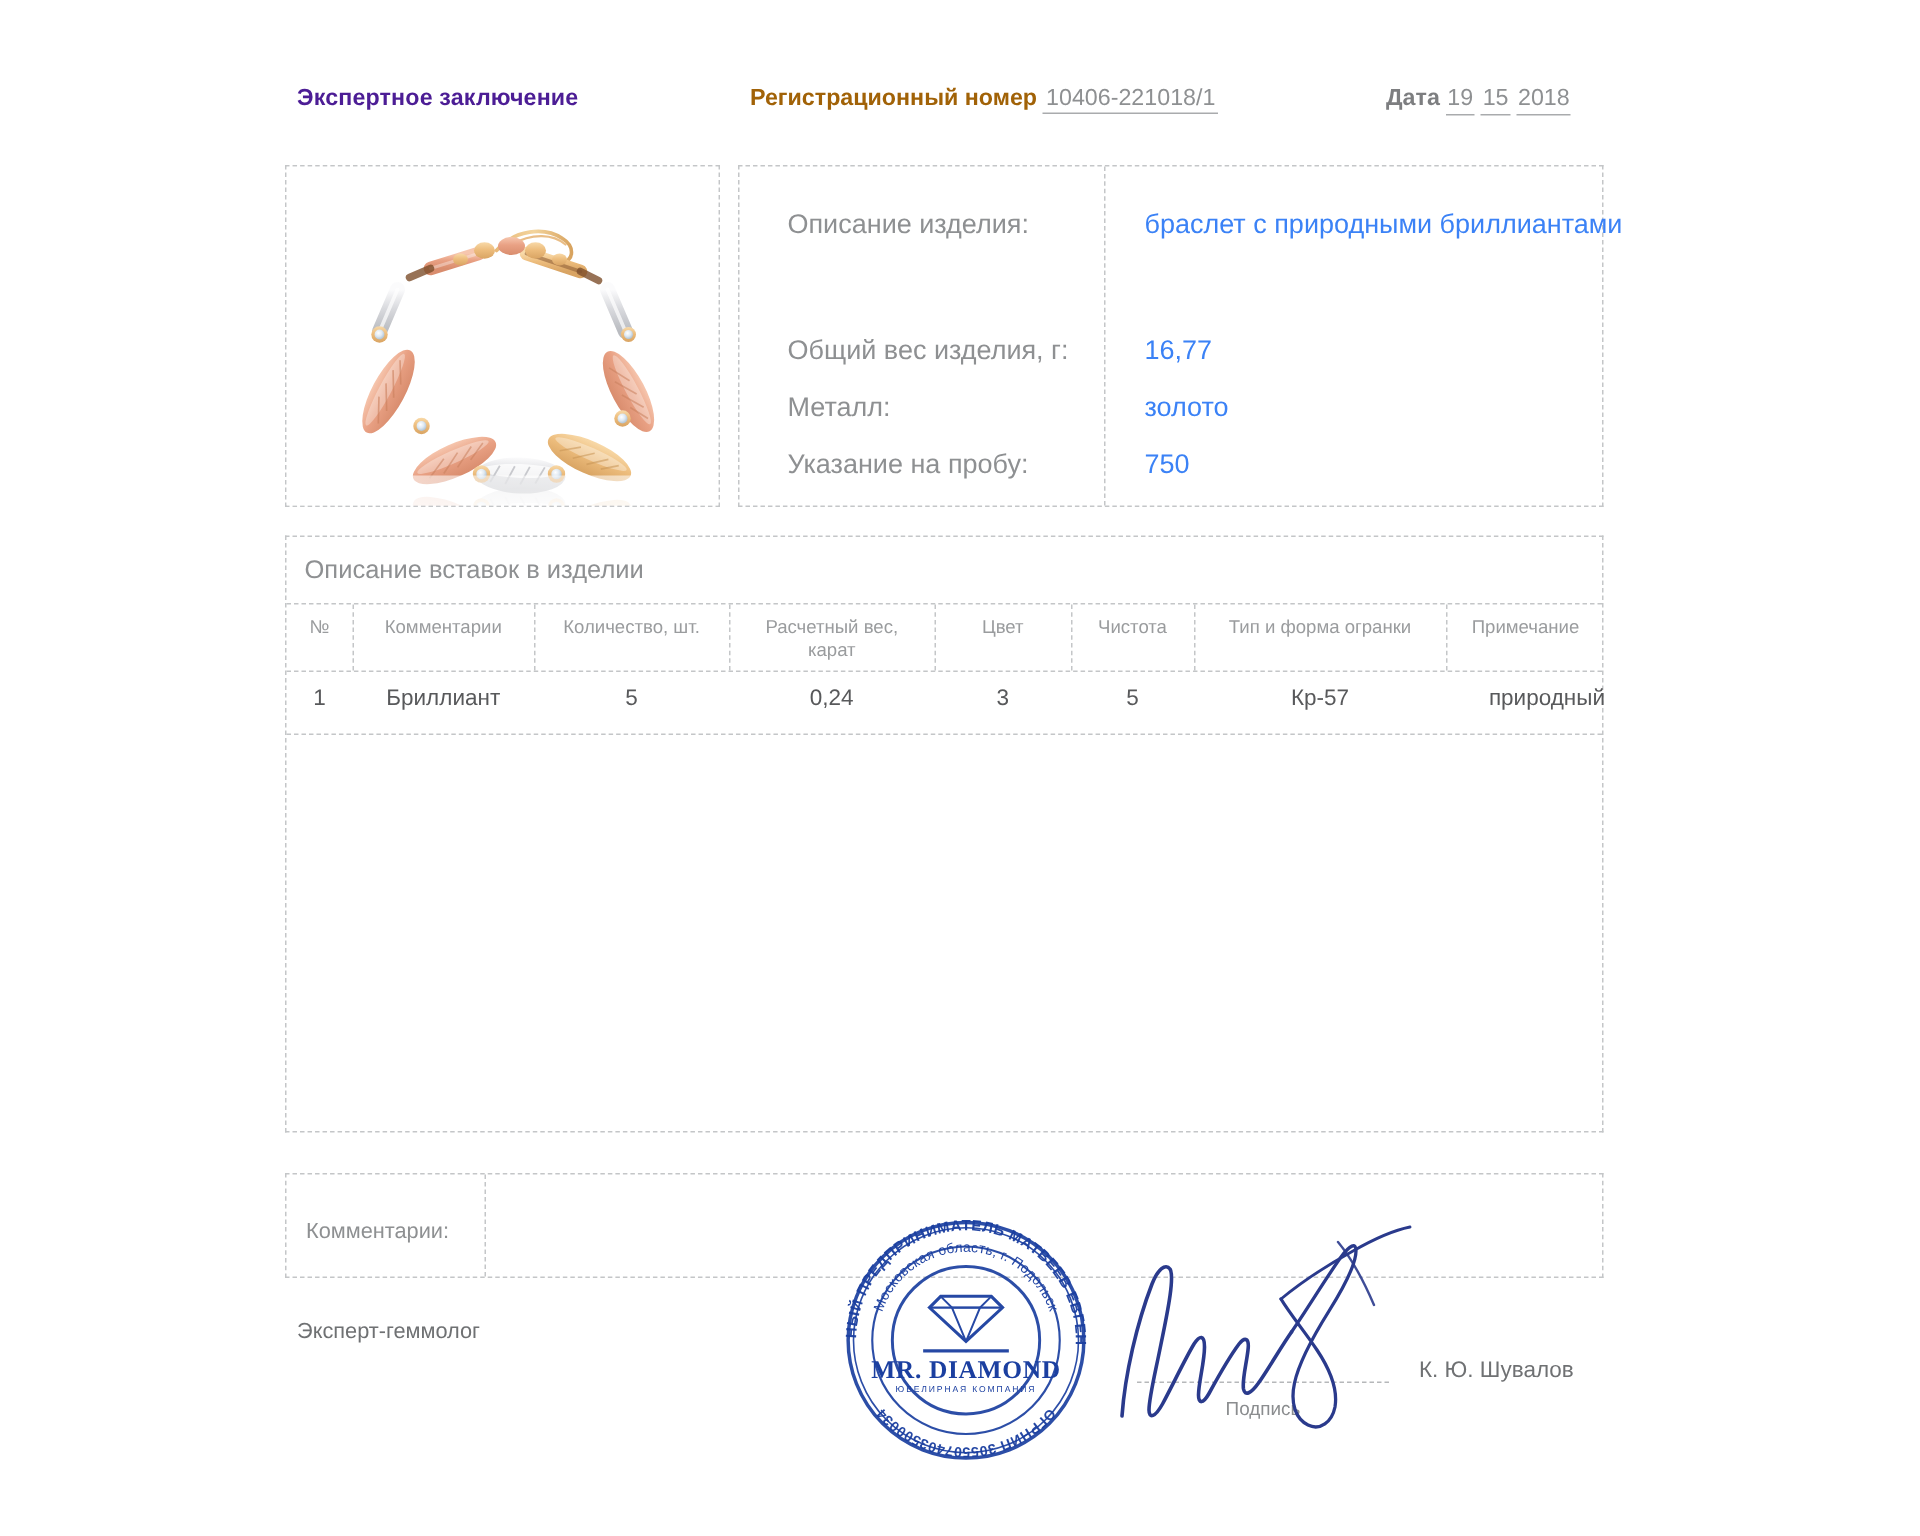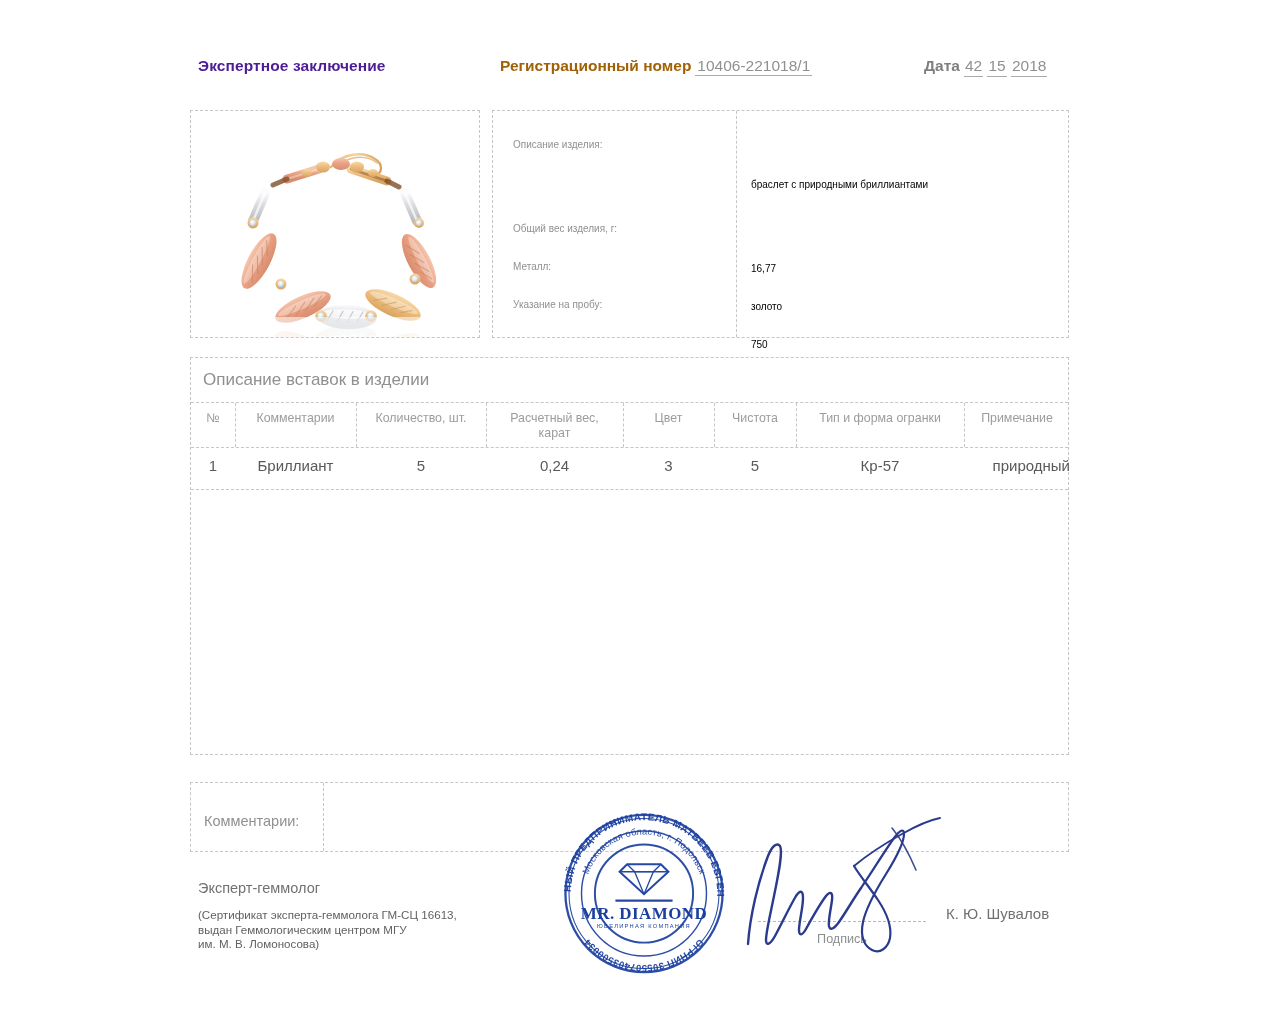--- a/index.html
+++ b/index.html
@@ -106,40 +106,39 @@
   .desc-divider {
     position: absolute;
     left: 243px;
     top: 0;
     width: 0;
     height: 226px;
     border-left: 1px dashed #c4c6c8;
   }
   .desc-row {
     position: absolute;
-    left: 0;
+    left: 12px;
     width: 100%;
     height: 22px;
-    font-size: 10px;
+    font-size: 18px;
     text-align: right;
   }
   .desc-row .lbl {
     position: absolute;
     left: 20px;
     top: 0;
     color: #8e9092;
     white-space: nowrap;
   }
   .desc-row .val {
     position: absolute;
     left: 258px;
     top: 0;
-    color: #000000;
-    white-space: nowrap;
-    margin-top: 40px;
+    color: #3b82f6;
+    white-space: nowrap;
   }
   .desc-row-0 { top: 28px; }
   .desc-row-1 { top: 112px; }
   .desc-row-2 { top: 150px; }
   .desc-row-3 { top: 188px; }
 
   
   .table-box {
     left: 190px;
     top: 357px;
@@ -224,21 +223,21 @@
   
   .expert {
     position: absolute;
     left: 198px;
     top: 880px;
     width: 340px;
   }
   .expert-title {
     font-size: 14.5px;
     color: #6f7173;
-    margin-bottom: 12px;
+    margin-bottom: 2px;
   }
   .expert-sub {
     font-size: 11.6px;
     color: #5f6163;
     line-height: 14.5px;
   }
 
   .sign-line {
     position: absolute;
     left: 758px;
@@ -286,21 +285,21 @@
 <div class="page">
 
   <div class="header">
     <div class="hdr-title">Экспертное заключение</div>
 
     <div class="hdr-reg">
       <span class="lbl">Регистрационный номер</span><span class="val">10406-221018/1</span>
     </div>
 
     <div class="hdr-date">
-      <span class="lbl">Дата</span><span class="val"><span class="seg">42</span> <span class="seg">15</span> <span class="seg">2018</span></span>
+      <span class="lbl">Дата</span><span class="val"><span class="seg">19</span> <span class="seg">15</span> <span class="seg">2018</span></span>
     </div>
   </div>
 
   <div class="dbox photo-box">
     <svg class="photo-inner" viewBox="0 0 288 226">
       <defs>
         <linearGradient id="rose" x1="0" y1="0" x2="0" y2="1">
           <stop offset="0" stop-color="#f6c6ae"></stop>
           <stop offset="0.45" stop-color="#e9a184"></stop>
           <stop offset="1" stop-color="#d98d6e"></stop>
@@ -482,25 +481,20 @@
 
   <div class="dbox comments-box">
     <div class="comments-label-cell">
       <div class="comments-label">Комментарии:</div>
     </div>
     <div style="position:absolute;left:133px;top:0;width:746px;height:68px;"></div>
   </div>
 
   <div class="expert">
     <div class="expert-title">Эксперт-геммолог</div>
-    <div class="expert-sub">
-      <span>(Сертификат эксперта-геммолога ГМ-СЦ 16613,</span><br>
-      <span>выдан Геммологическим центром МГУ</span><br>
-      <span>им. М. В. Ломоносова)</span>
-    </div>
   </div>
 
   <div class="sign-line"></div>
   <div class="sign-label">Подпись</div>
   <div class="sign-name">К. Ю. Шувалов</div>
 
   <svg class="signature" viewBox="0 0 210 150">
     <g fill="none" stroke="#2a3a8c" stroke-linecap="round" stroke-linejoin="round">
       <path d="M4,132 C6,104 14,70 24,44 C28,34 33,30 36,34 C39,39 35,60 30,84
                C26,104 22,120 22,128 C22,134 26,133 31,124 C38,111 46,94 52,84

